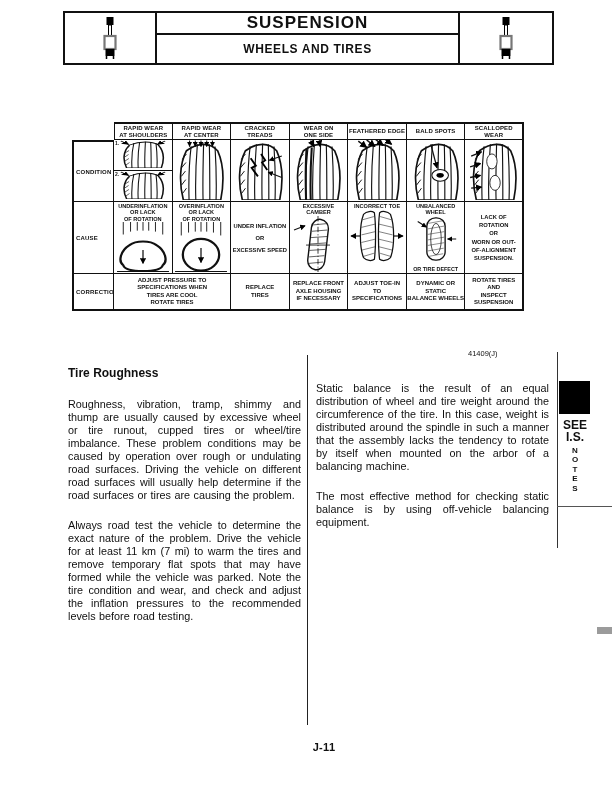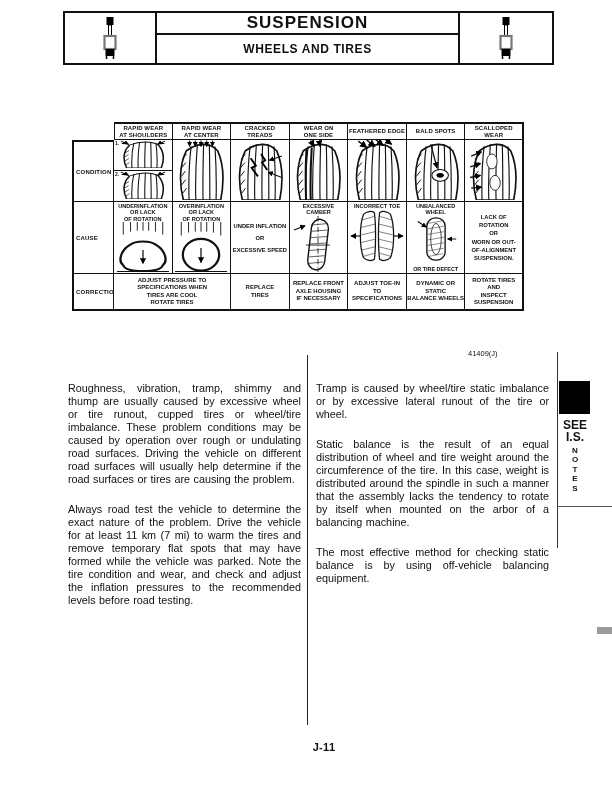--- a/index.html
+++ b/index.html
@@ -313,26 +313,26 @@
 BALANCE WHEELS</div>
     <div class="c corr row4 lastcol">ROTATE TIRES AND
 INSPECT SUSPENSION</div>
   </div>
 
   <div class="fig-num">41409(J)</div>
 
   <div class="col-div"></div>
 
   <div class="tcol l">
+    <div class="sec-h">Tire Roughness</div>
     <p>Roughness, vibration, tramp, shimmy and thump are usually caused by excessive wheel or tire runout, cupped tires or wheel/tire imbalance. These problem conditions may be caused by operation over rough or undulating road surfaces. Driving the vehicle on different road surfaces will usually help determine if the road surfaces or tires are causing the problem.</p>
     <p>Always road test the vehicle to determine the exact nature of the problem. Drive the vehicle for at least 11 km (7 mi) to warm the tires and remove temporary flat spots that may have formed while the vehicle was parked. Note the tire condition and wear, and check and adjust the inflation pressures to the recommended levels before road testing.</p>
   </div>
 
   <div class="tcol r">
-    <p>Tramp is caused by wheel/tire static imbalance or by excessive lateral runout of the tire or wheel.</p>
     <p>Static balance is the result of an equal distribution of wheel and tire weight around the circumference of the tire. In this case, weight is distributed around the spindle in such a manner that the assembly lacks the tendency to rotate by itself when mounted on the arbor of a balancing machine.</p>
     <p>The most effective method for checking static balance is by using off-vehicle balancing equipment.</p>
   </div>
 
   <div class="side-line-v"></div>
   <div class="side-tab"></div>
   <div class="side-see">SEE
 I.S.</div>
   <div class="side-notes">N
 O

